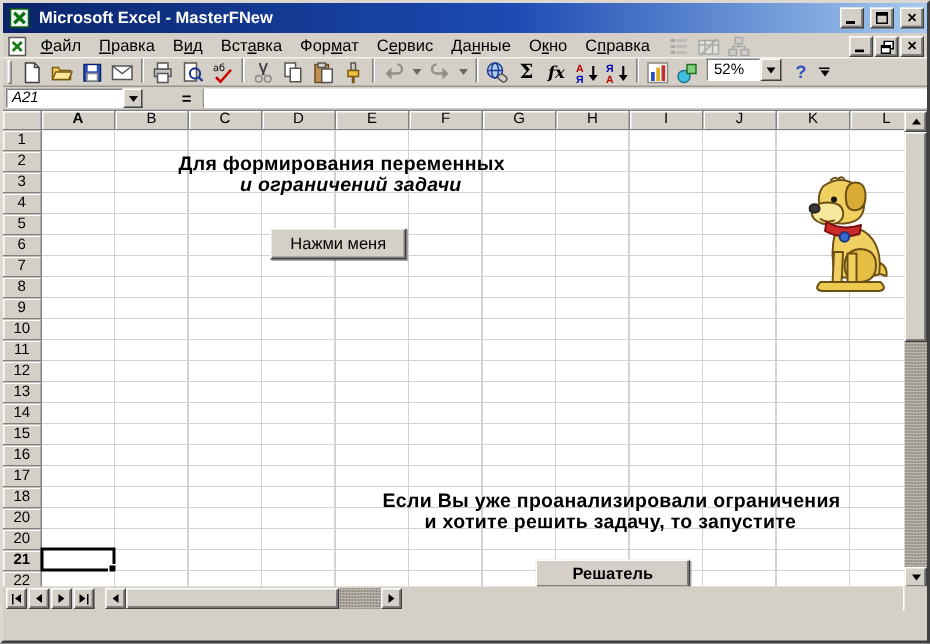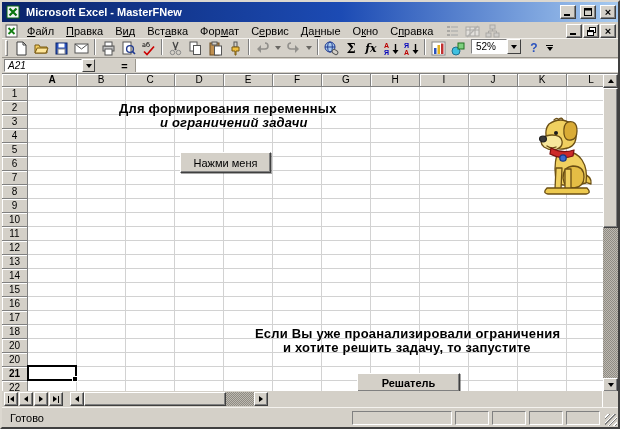--- a/index.html
+++ b/index.html
@@ -481,25 +481,14 @@
         </span>
       <span class="hthumb"></span>
       <span class="htrack checker"></span>
       <span class="sbtn" style="width:14px;height:14px;">
           <span class="tri-r"></span>
         </span>
     </span>
     <span class="tab-filler"></span>
   </div>
 
-  <div class="statusbar">
-    <span class="status-msg">Готово</span>
-    <span class="spanels">
-      <span class="spanel wide"></span>
-      <span class="spanel small"></span>
-      <span class="spanel small"></span>
-      <span class="spanel small"></span>
-      <span class="spanel small"></span>
-    </span>
-    <span class="resize-grip"></span>
-  </div>
 
 </div>
 
 </body></html>

